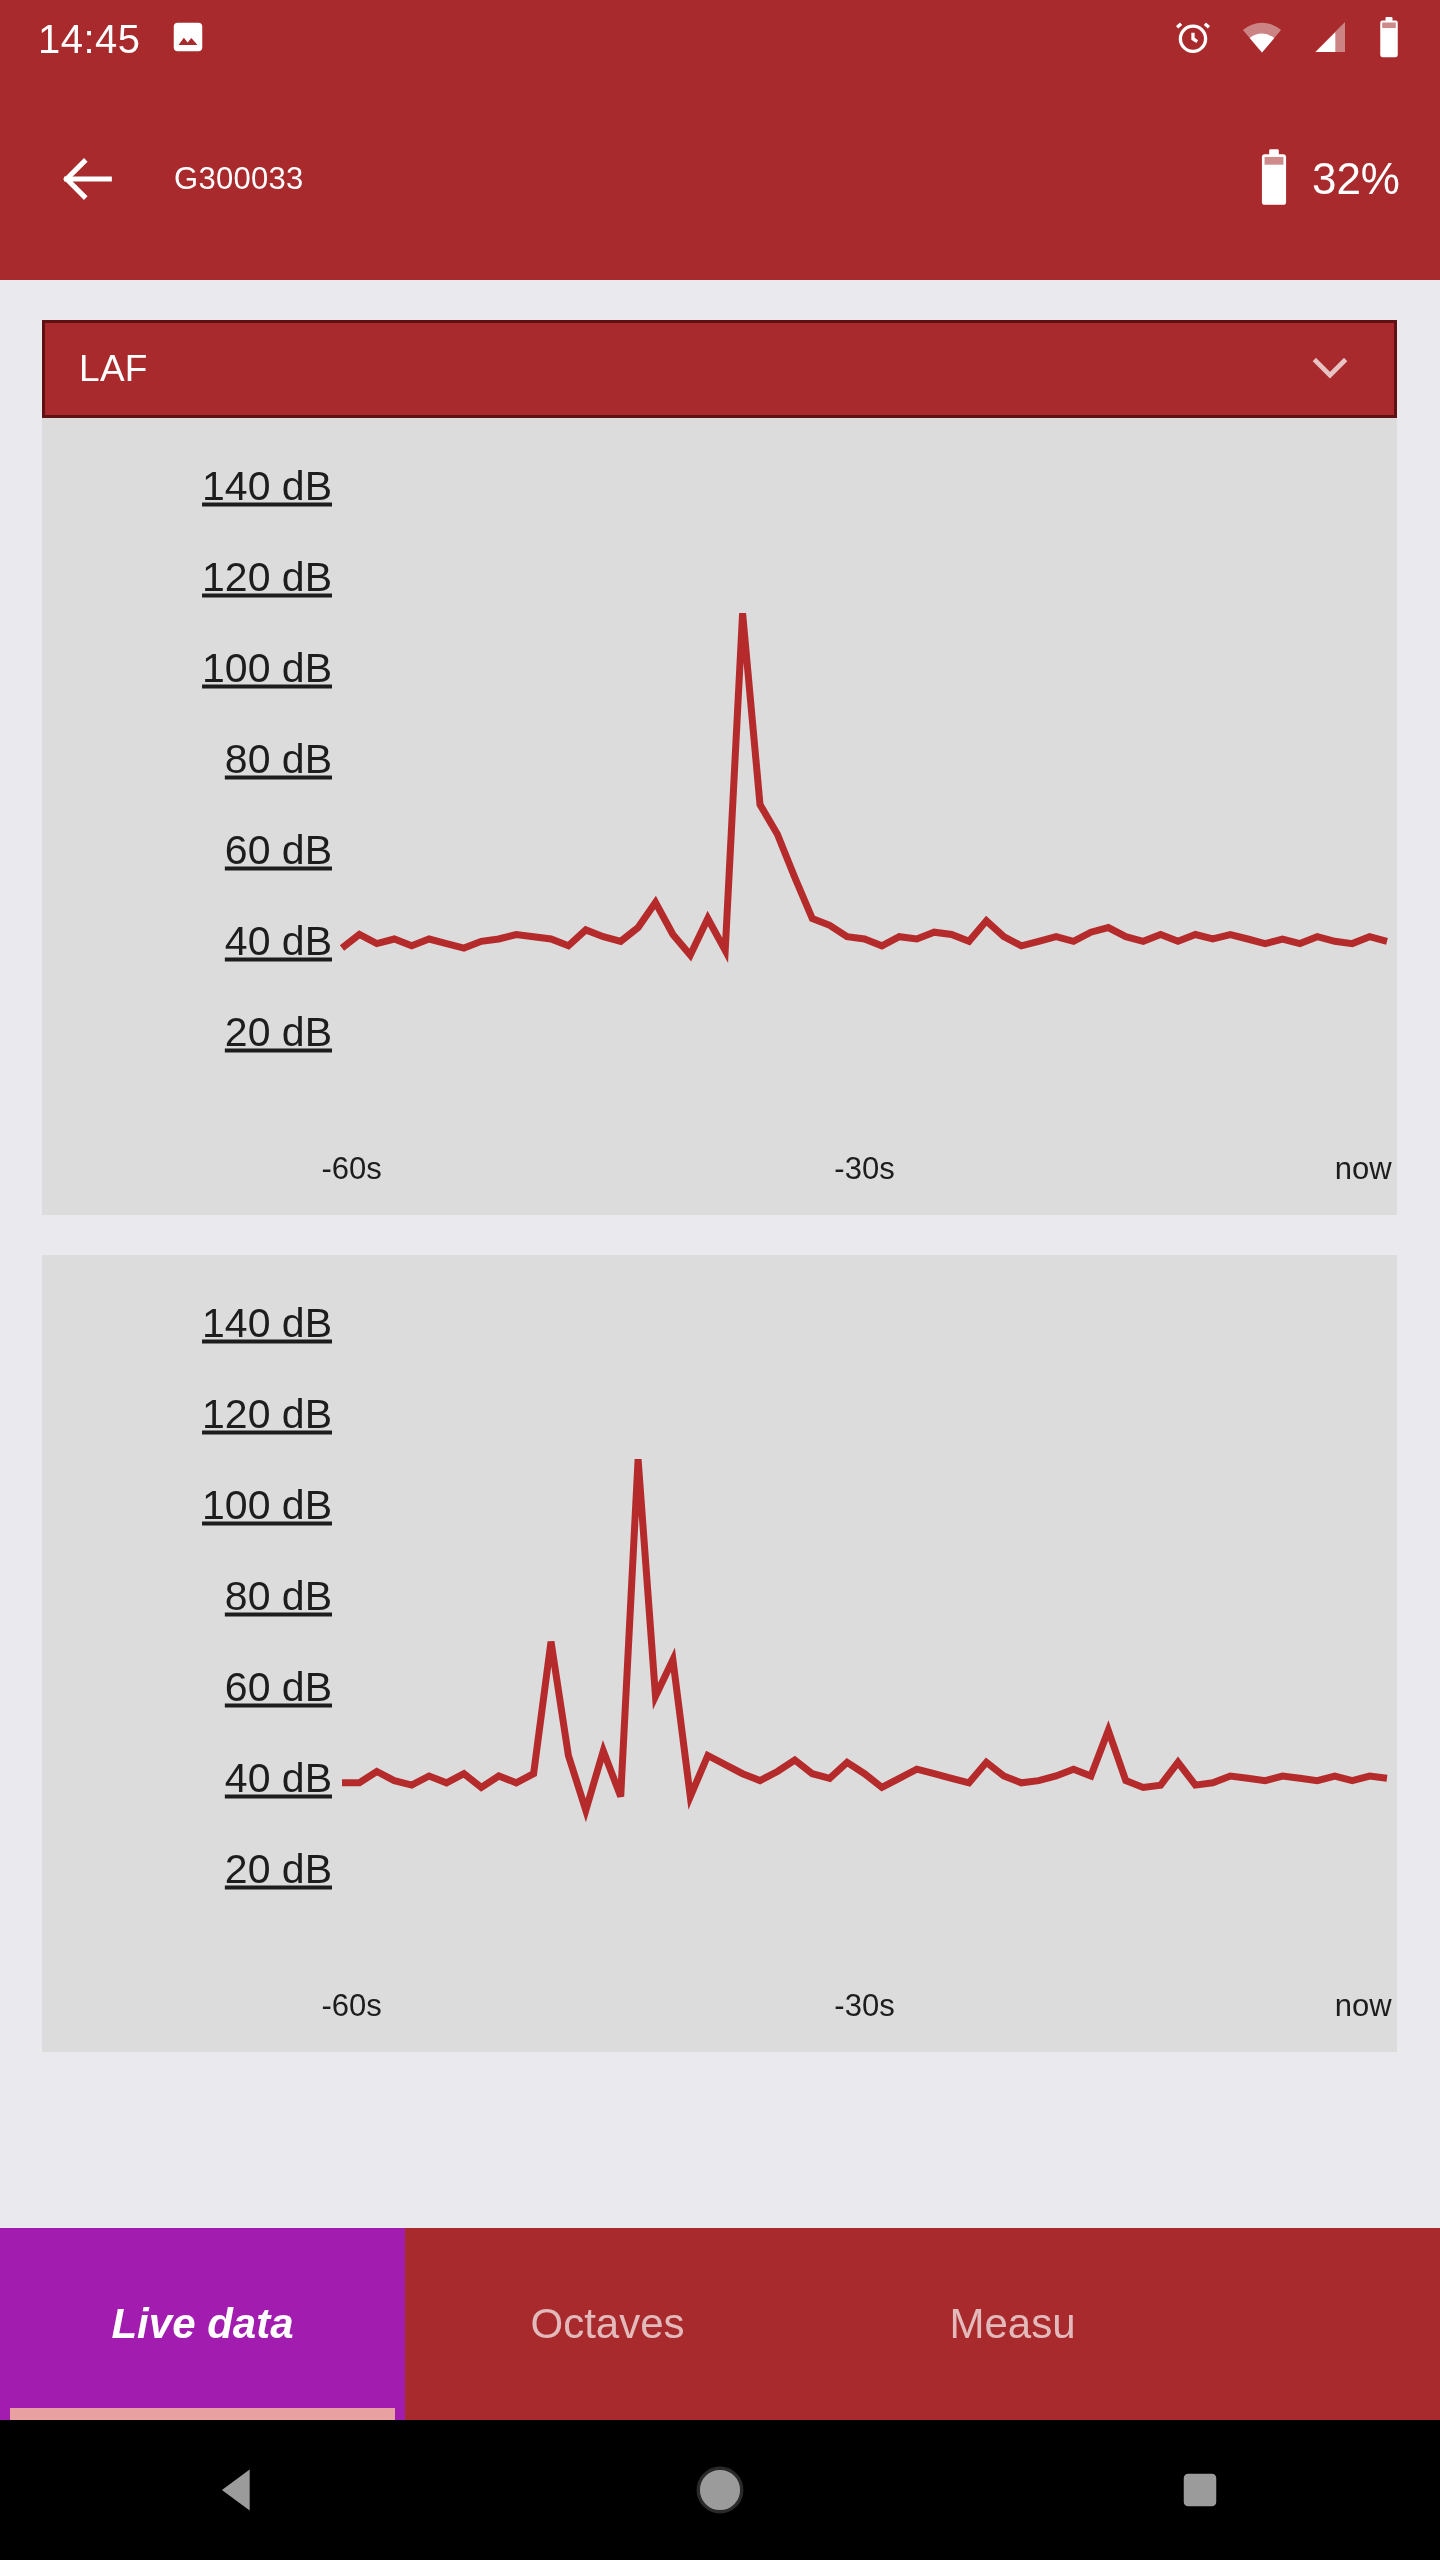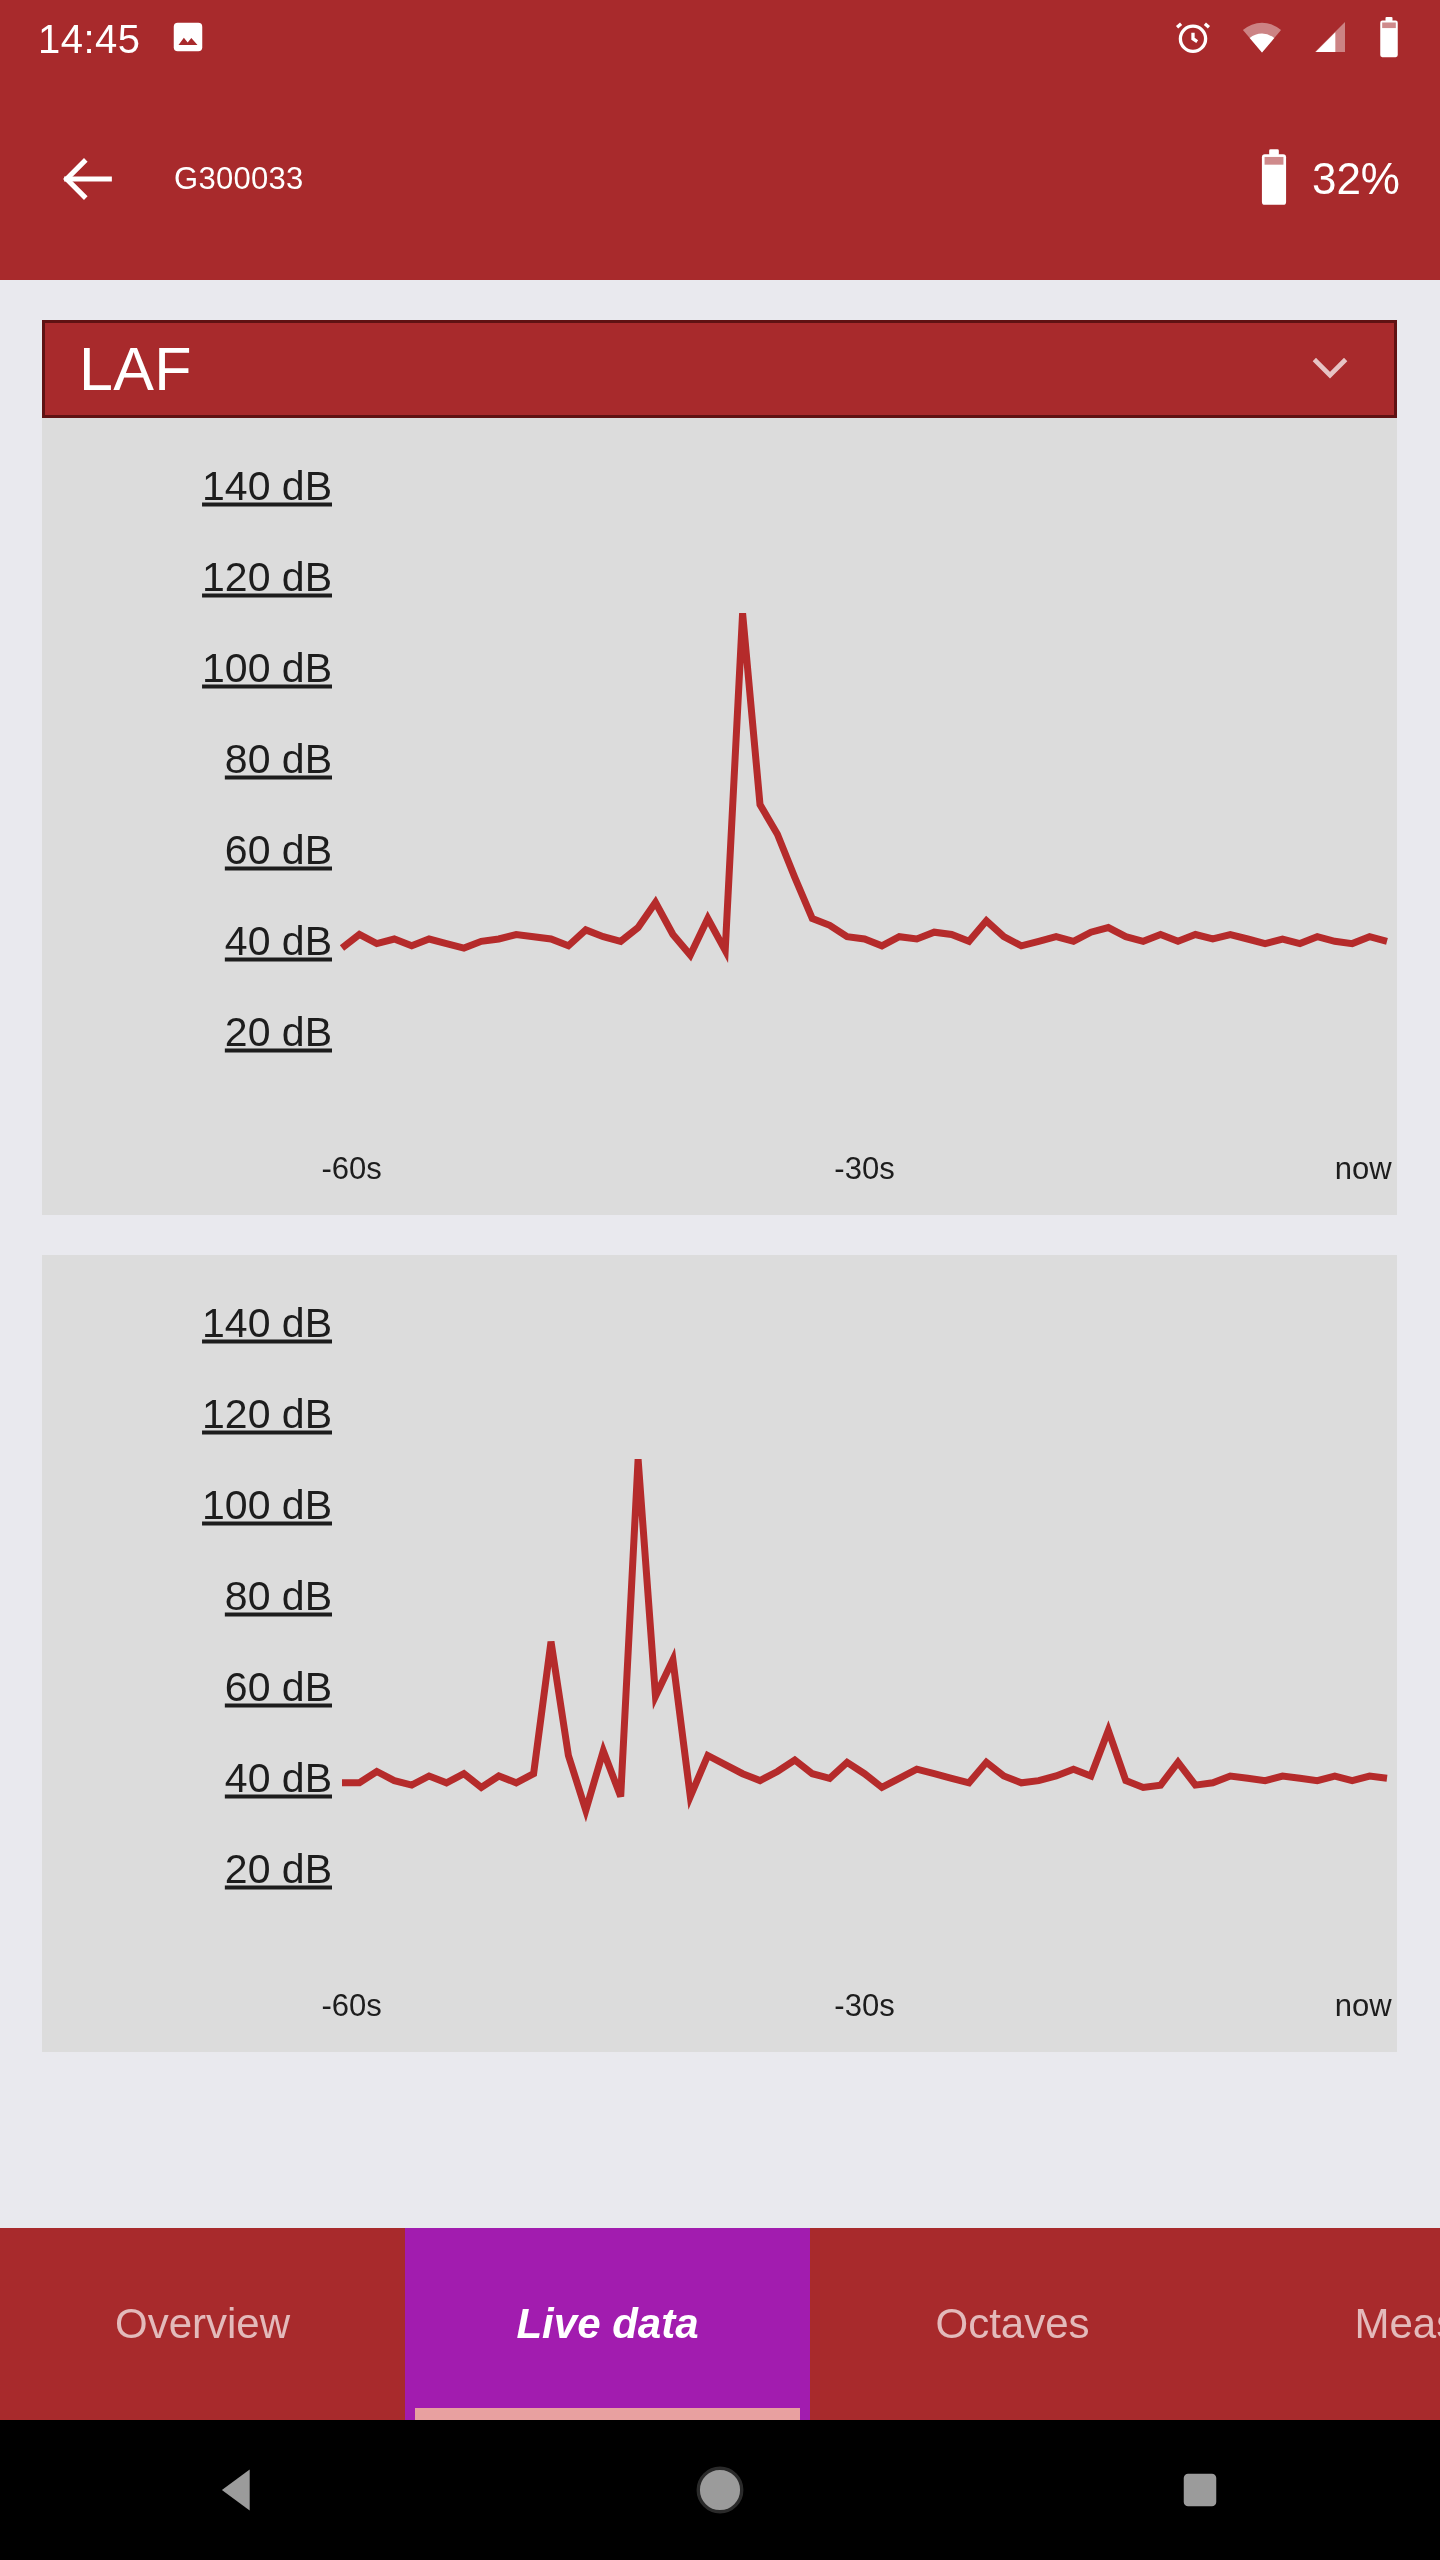--- a/index.html
+++ b/index.html
@@ -36,21 +36,21 @@
     position:absolute; left:0; top:280px; width:1440px; height:1948px;
     background:#e9e9ee;
   }
 
   .card{ position:absolute; left:42px; width:1355px; }
   .card-header{
     height:98px; background:#a82a2c;
     border:3px solid #5f1213;
     display:flex; align-items:center; color:#fff;
   }
-  .card-title{ font-size:61px; font-weight:400; margin-left:34px; letter-spacing:.3px; }
+  .card-title{ font-size:37px; font-weight:400; margin-left:34px; letter-spacing:.3px; }
   .chev{ margin-left:auto; margin-right:36px; }
   .card-body{ background:#dcdcdc; height:797px; position:relative; }
 
   .plot{ position:absolute; left:0; top:0; width:100%; height:100%; }
   .ylabel{
     position:absolute; right:0; transform:translateY(-50%);
     font-size:41px; color:#1d1d1d; text-align:right; white-space:nowrap;text-decoration:underline;
   }
   .ylabel-col{ position:absolute; left:0; top:0; width:290px; height:100%; }
   .xlabel{
@@ -193,23 +193,20 @@
           <div class="xlabel" style="left: 22.1402%; transform: translateX(-34%);">-60s</div>
           <div class="xlabel" style="left: 60.7011%; transform: translateX(-50%);">-30s</div>
           <div class="xlabel" style="left: 99.262%; transform: translateX(-92%);">now</div>
         </div>
     </div>
   </div>
 
 </div>
 
 <div class="tabbar">
-  <div class="tab">
-    <span>Overview</span>
-  </div>
   <div class="tab active">
     <span>Live data</span>
   </div>
   <div class="tab">
     <span>Octaves</span>
   </div>
   <div class="tab">
     <span>Measu</span>
   </div>
 </div>

